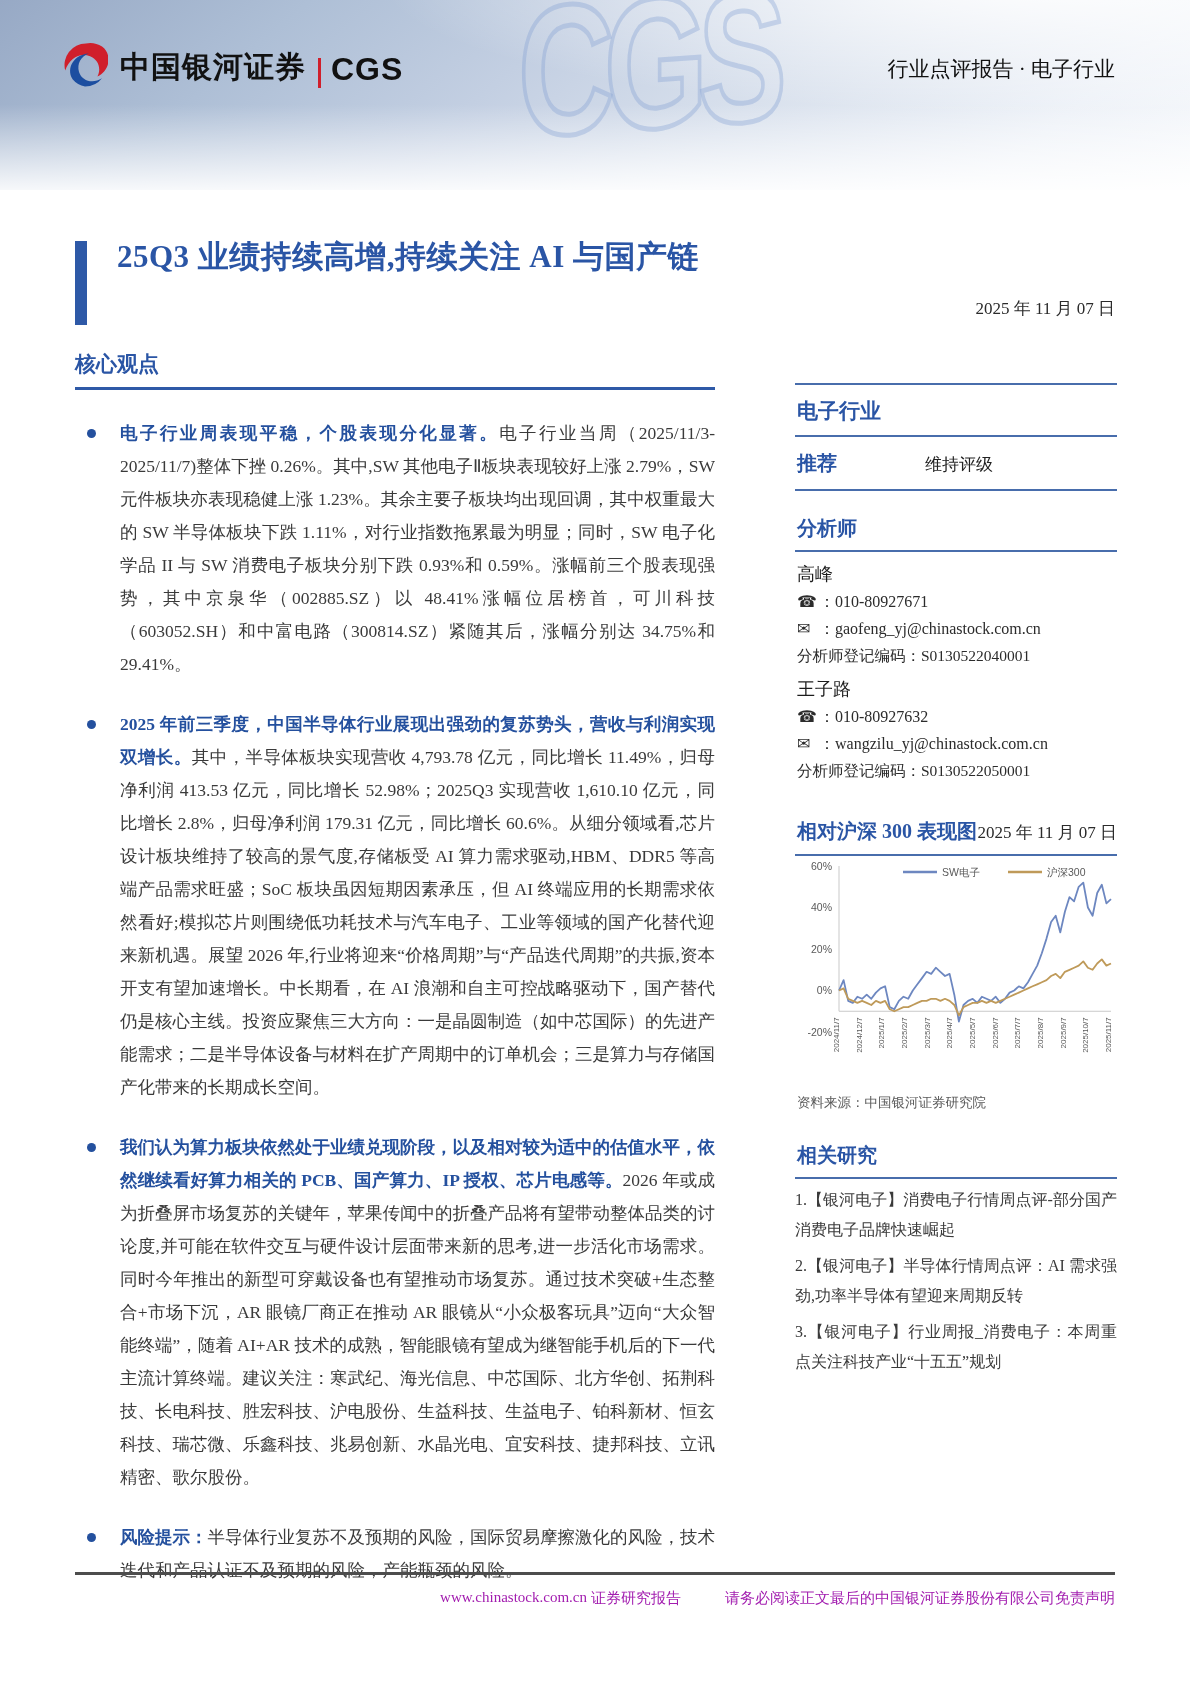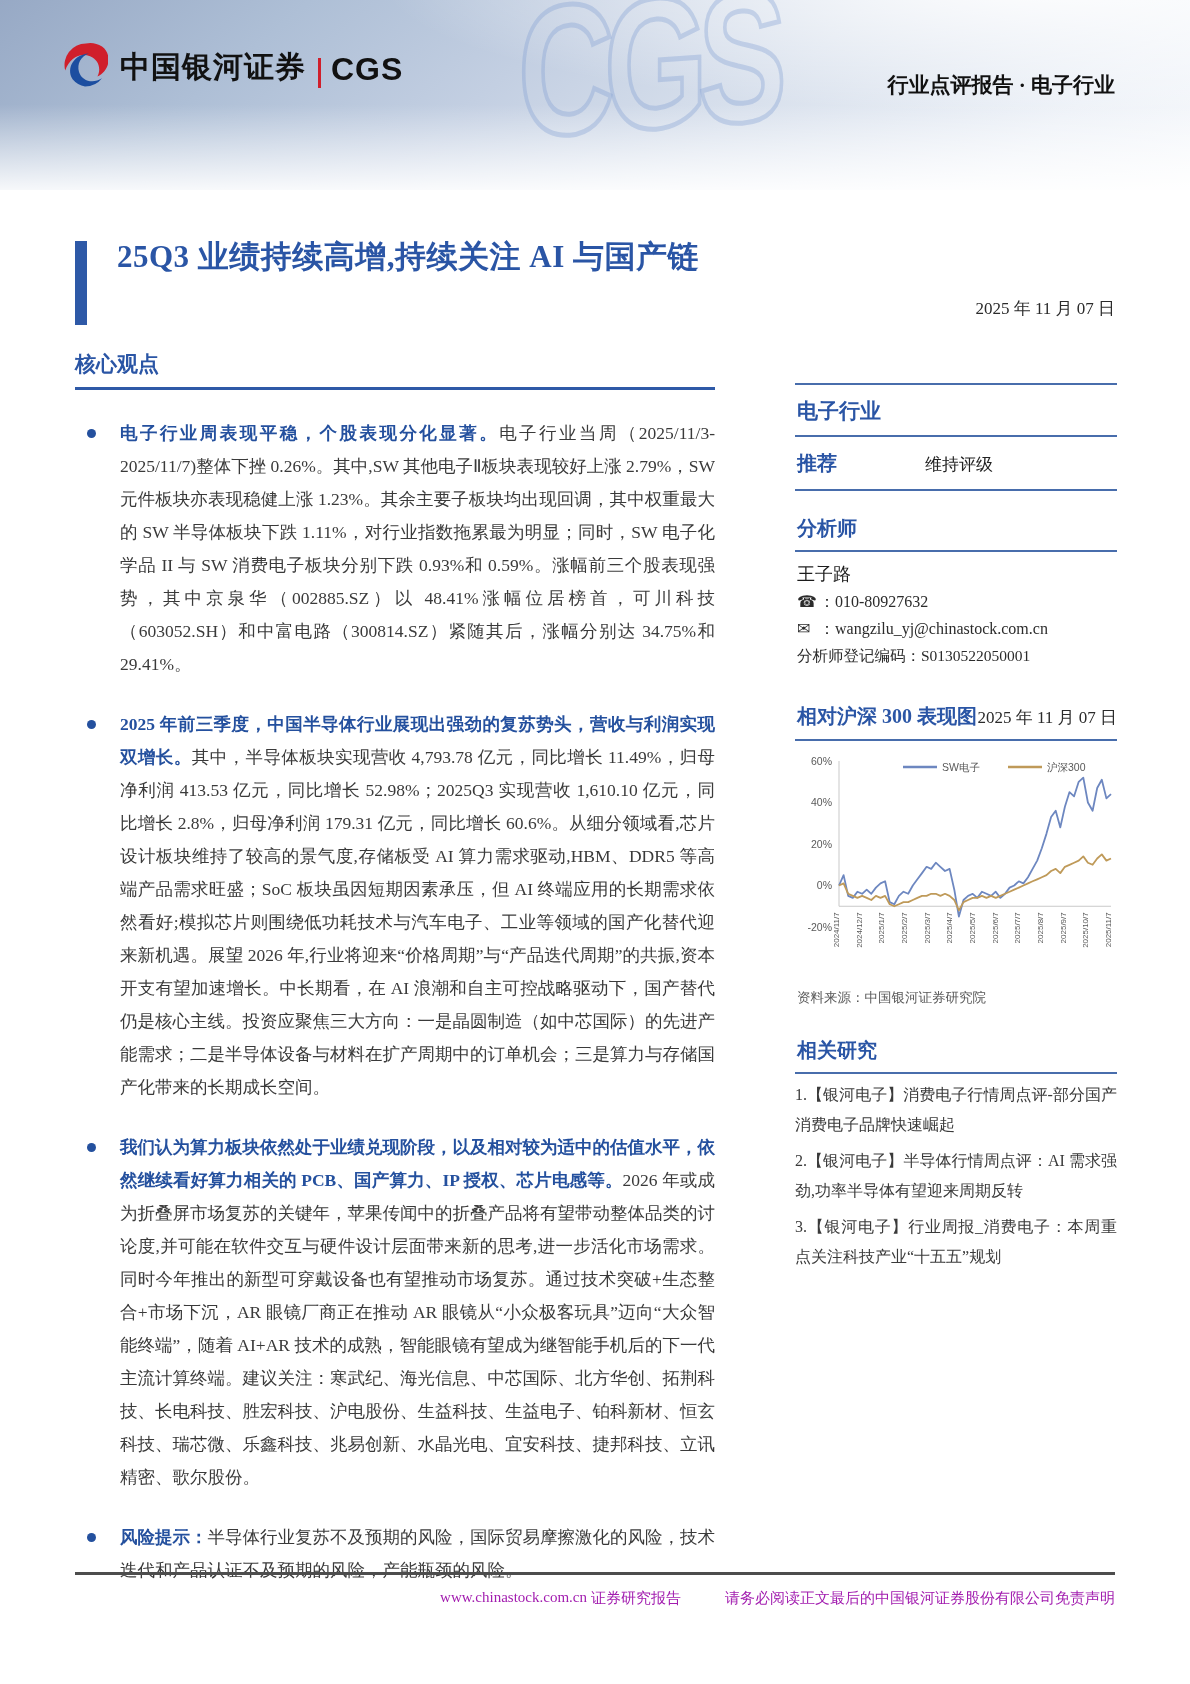--- a/index.html
+++ b/index.html
@@ -23,22 +23,22 @@
   .logo-cn { font-family:"Liberation Sans", sans-serif; font-weight:bold; font-size:30px; color:#111; letter-spacing:1px; }
   .logo-sep { width:3px; height:30px; background:#d01f2b; margin:0 10px 0 12px; }
   .logo-en { font-family:"Liberation Sans", sans-serif; font-weight:bold; font-size:32px; color:#111; letter-spacing:1px; }
   .watermark {
     position:absolute; left:468px; top:-28px;
     font-family:"Liberation Sans", sans-serif; font-weight:bold; font-size:185px; line-height:1;
     color:transparent; -webkit-text-stroke:5px rgba(130,160,210,0.45);
     transform:skewY(-4deg) scaleX(0.72); letter-spacing:-14px; opacity:.8; user-select:none;
   }
   .hdr-right {
-    position:absolute; right:75px; top:71px;
-    font-weight:bold; font-size:21px; color:#111;
+    position:absolute; right:75px; top:55px;
+    font-weight:normal; font-size:21px; color:#111;
   }
 
   
   .title-block { position:relative; margin:48px 75px 0 75px; padding-left:42px; }
   .title-bar { position:absolute; left:0; top:3px; width:12px; height:84px; background:#2e59a7; }
   .report-title { margin:0; font-size:31px; line-height:1.25; font-weight:bold; color:#2a55a5; letter-spacing:0.5px; }
   .report-date { text-align:right; font-size:17px; color:#2b2b2b; margin-top:20px; }
 
   
   .cols { display:flex; margin:30px 75px 0 75px; }
@@ -63,21 +63,21 @@
   .analysts-h, .chart-title, .related-h { font-size:20px; font-weight:bold; color:#2a55a5; }
   .analysts-h { margin:24px 0 8px 2px; }
   .analyst { margin-top:10px; }
   .analyst-name { font-size:18px; color:#1c1c1c; margin:8px 0 4px 2px; }
   .contact-line { font-size:16px; color:#2b2b2b; margin:6px 0 0 2px; }
   .c-icon { display:inline-block; width:22px; color:#2b2b2b; }
   .reg-line { font-size:15.5px; color:#2b2b2b; margin:6px 0 0 2px; }
 
   .chart-head { display:flex; align-items:baseline; justify-content:space-between; margin:36px 0 9px 2px; }
   .chart-date { font-size:17px; color:#2b2b2b; }
-  .chart-wrap { margin-top:10px; }
+  .chart-wrap { }
   svg text { font-family:"Liberation Sans", sans-serif; }
   .source-note { font-size:13.5px; color:#595959; margin:2px 0 0 2px; }
 
   .related-h { margin:30px 0 8px 2px; }
   .related-item { font-size:16px; line-height:30px; color:#3a3a3a; margin-top:6px; text-align:justify; }
 
   
   .ftr { position:absolute; left:0; top:1572px; width:100%; }
   .ftr-rule { height:3px; background:#4d4d4d; margin:0 75px; }
   .ftr-row { display:flex; justify-content:flex-end; margin:14px 75px 0 75px; font-size:15px; color:#a21caf;gap:44px; }
@@ -141,20 +141,26 @@
 
       <div class="rating-row">
         <span class="rating">推荐</span>
         <span class="rating-note">维持评级</span>
       </div>
       <div class="rule-r"></div>
 
       <h3 class="analysts-h">分析师</h3>
       <div class="rule-r"></div>
       <div id="analysts">
+          <div class="analyst">
+            <div class="analyst-name">高峰</div>
+            <div class="contact-line"><span class="c-icon">☎</span><span>：</span><span>010-80927671</span></div>
+            <div class="contact-line"><span class="c-icon">✉</span><span>：</span><span>gaofeng_yj@chinastock.com.cn</span></div>
+            <div class="reg-line"><span>分析师登记编码：</span><span>S0130522040001</span></div>
+          </div>
           <div class="analyst">
             <div class="analyst-name">王子路</div>
             <div class="contact-line"><span class="c-icon">☎</span><span>：</span><span>010-80927632</span></div>
             <div class="contact-line"><span class="c-icon">✉</span><span>：</span><span>wangzilu_yj@chinastock.com.cn</span></div>
             <div class="reg-line"><span>分析师登记编码：</span><span>S0130522050001</span></div>
           </div>
         </div>
 
       <div class="chart-head">
         <span class="chart-title">相对沪深 300 表现图</span>

